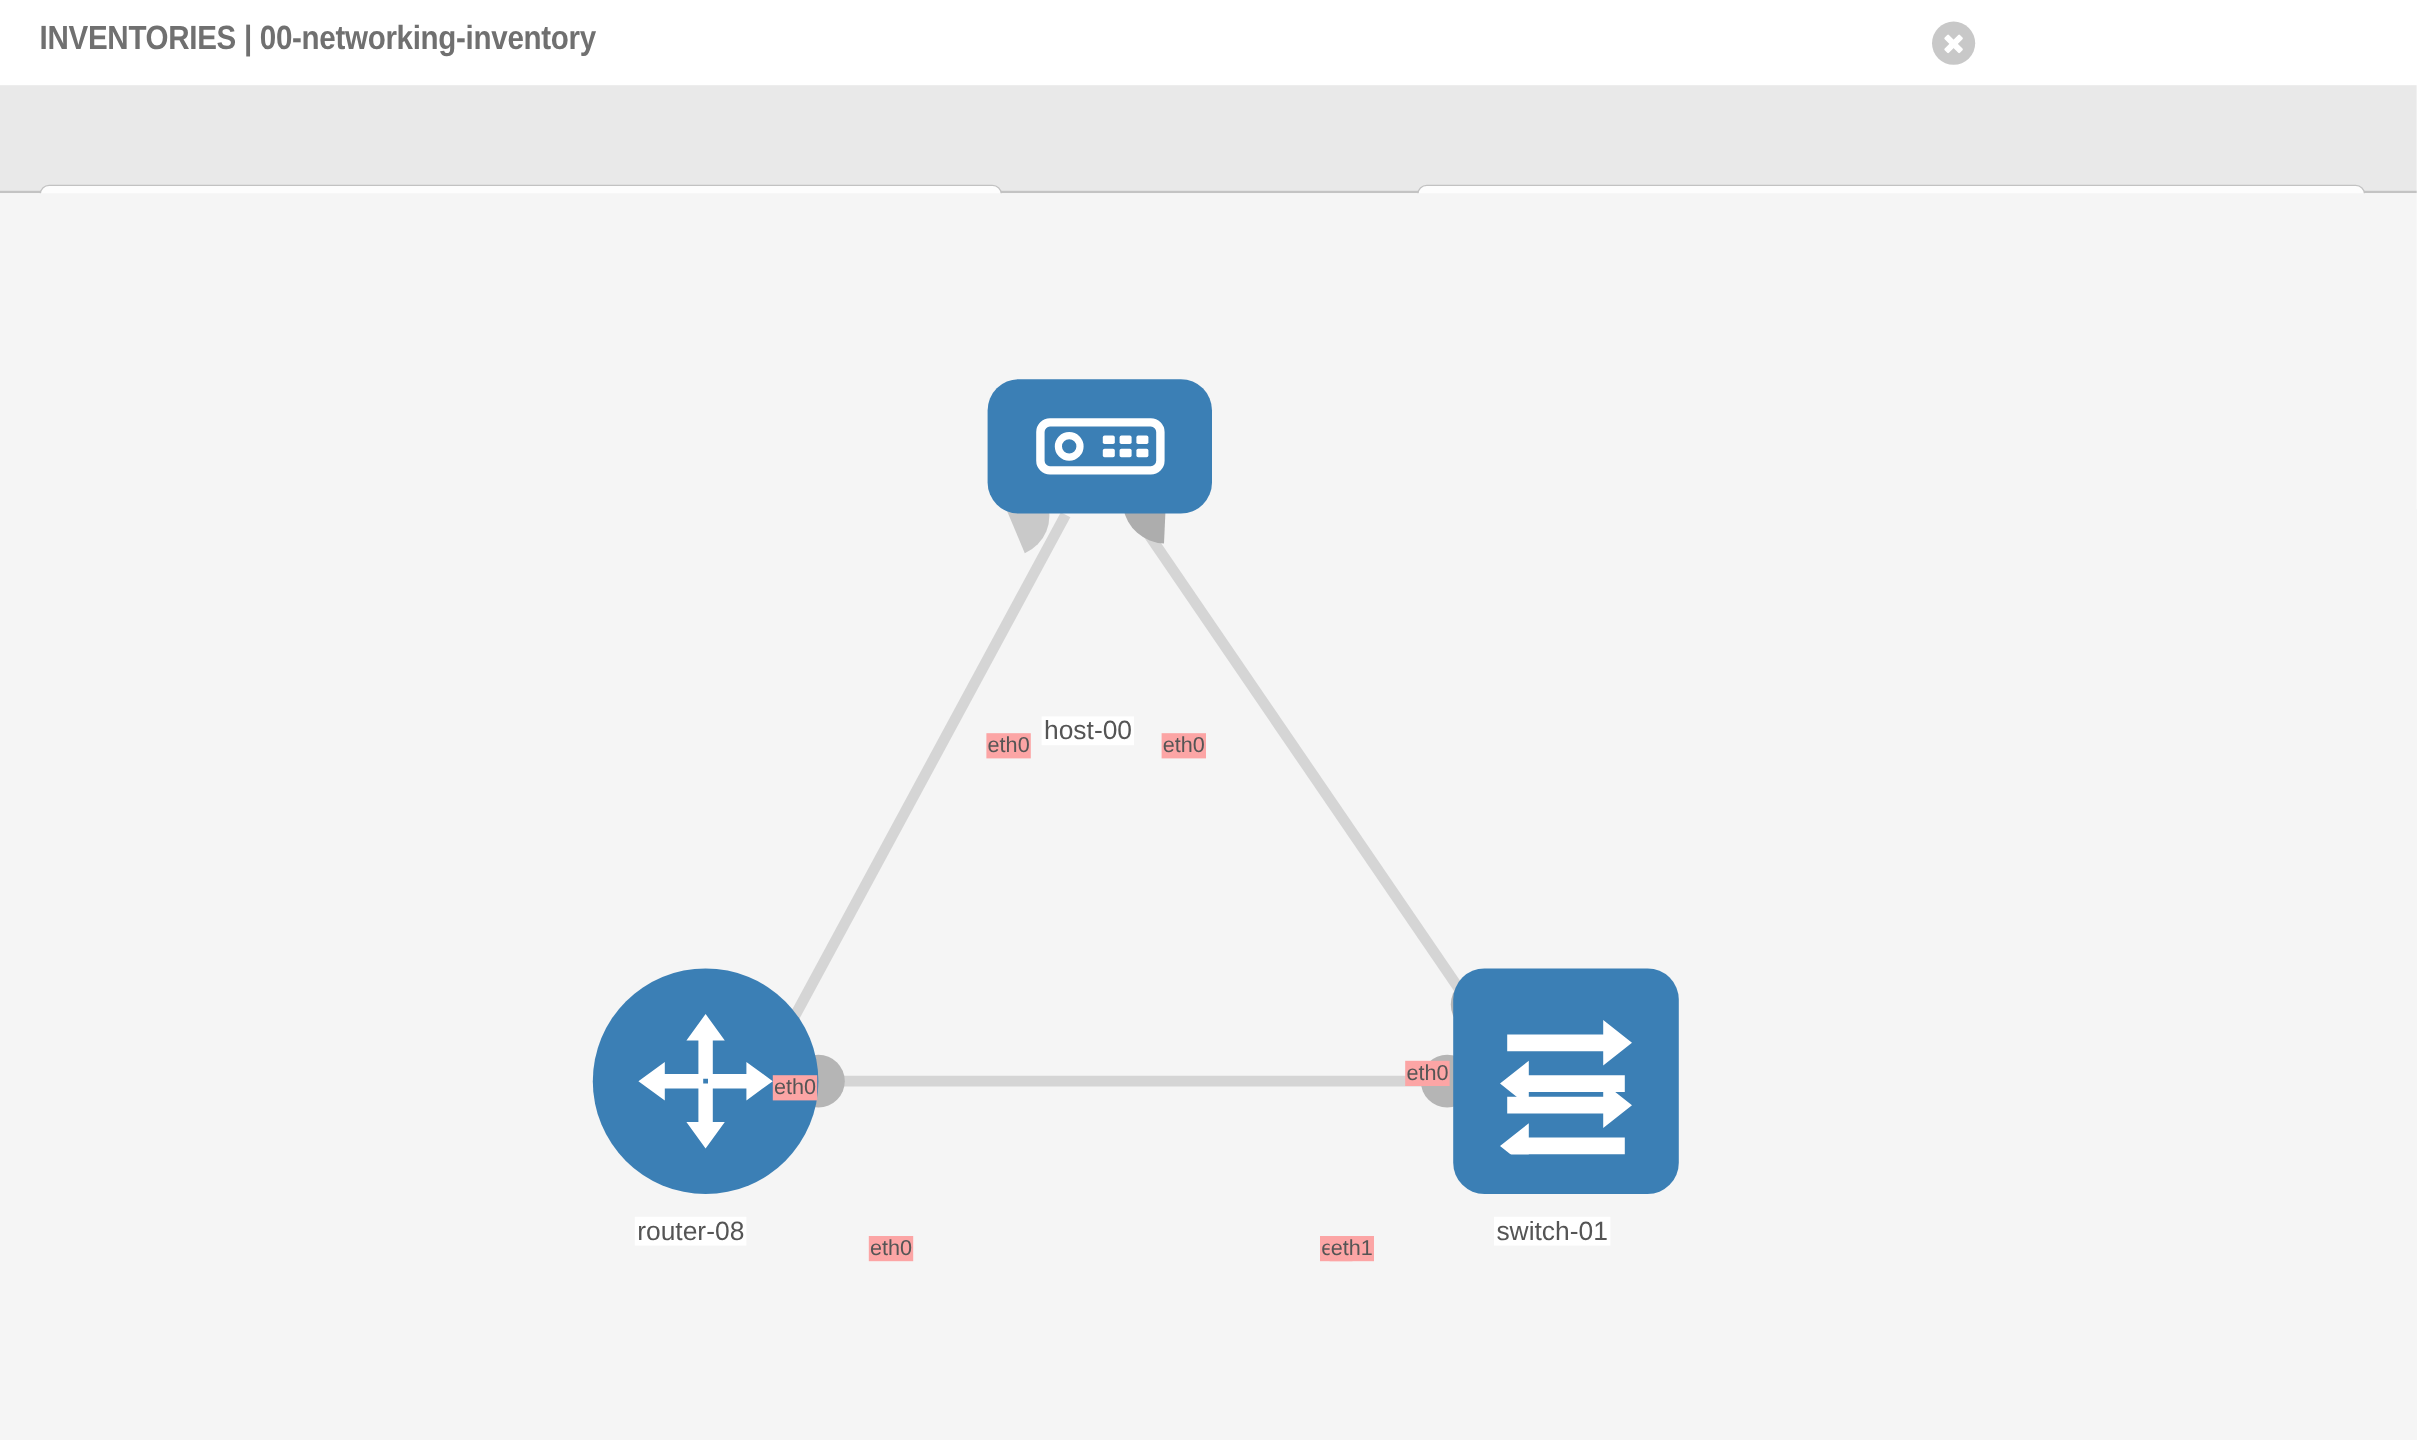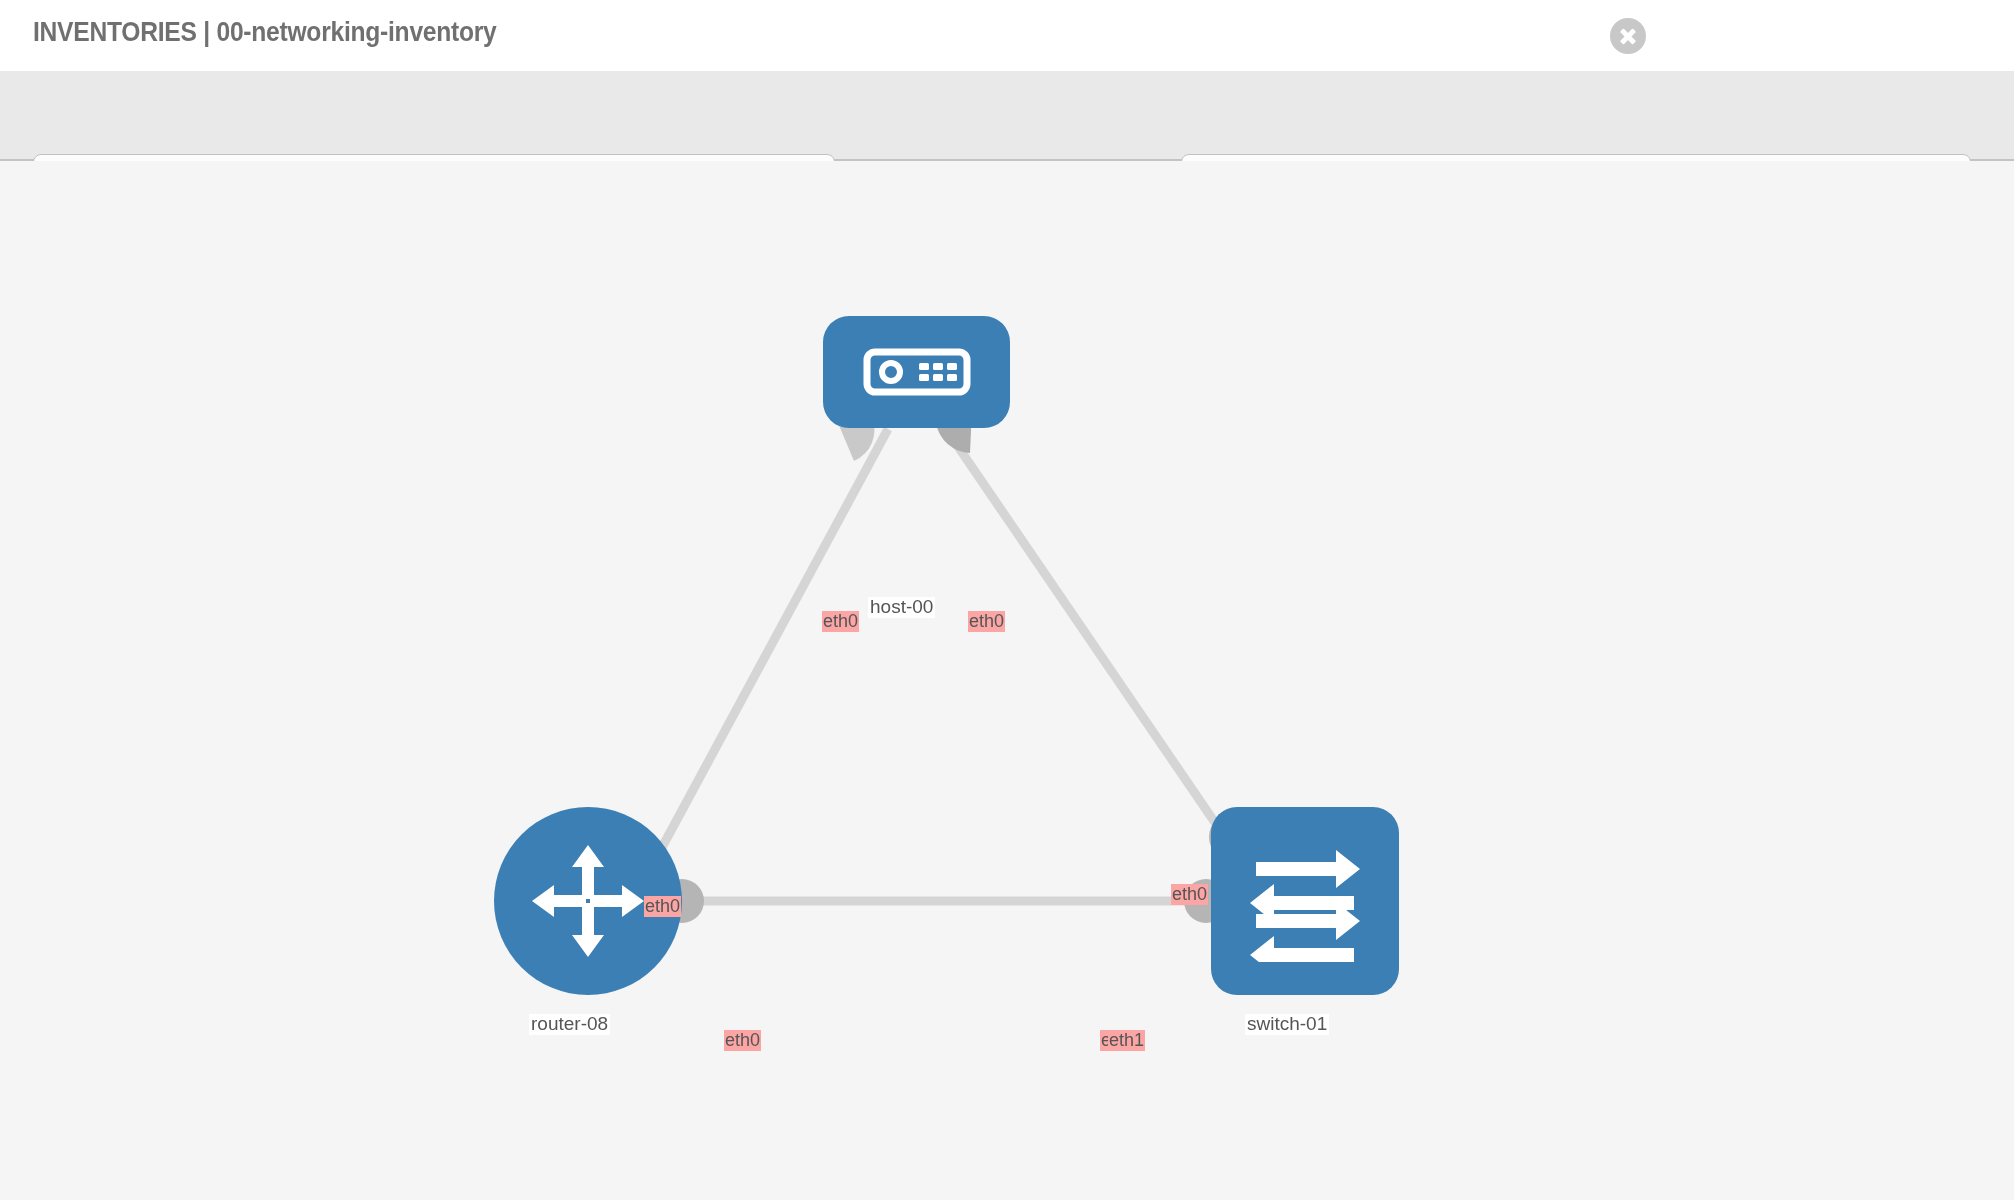--- a/index.html
+++ b/index.html
@@ -165,21 +165,21 @@
     border-radius: 50%;
   }
   #node-switch {
     left: 1211px; top: 646px;
     width: 188px; height: 188px;
     border-radius: 26px;
   }
 
   .node-label {
     position: absolute;
-    font-size: 19px;
+    font-size: 22px;
     color: #555555;
     background: #ffffff;
     white-space: nowrap;
     padding: 0 2px;
     line-height: 1.1;
   }
   #label-host   { left: 868px; top: 436px; }
   #label-router { left: 529px; top: 853px; }
   #label-switch { left: 1245px; top: 853px; }
 

